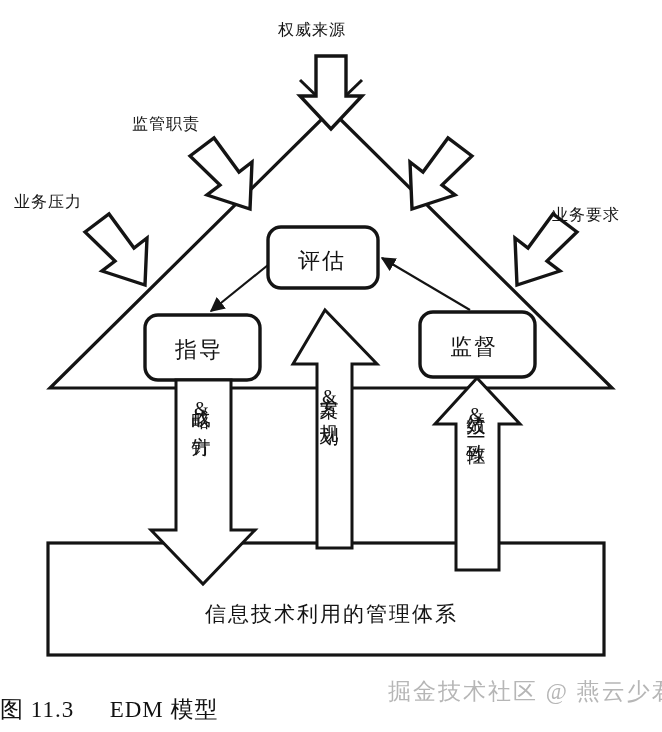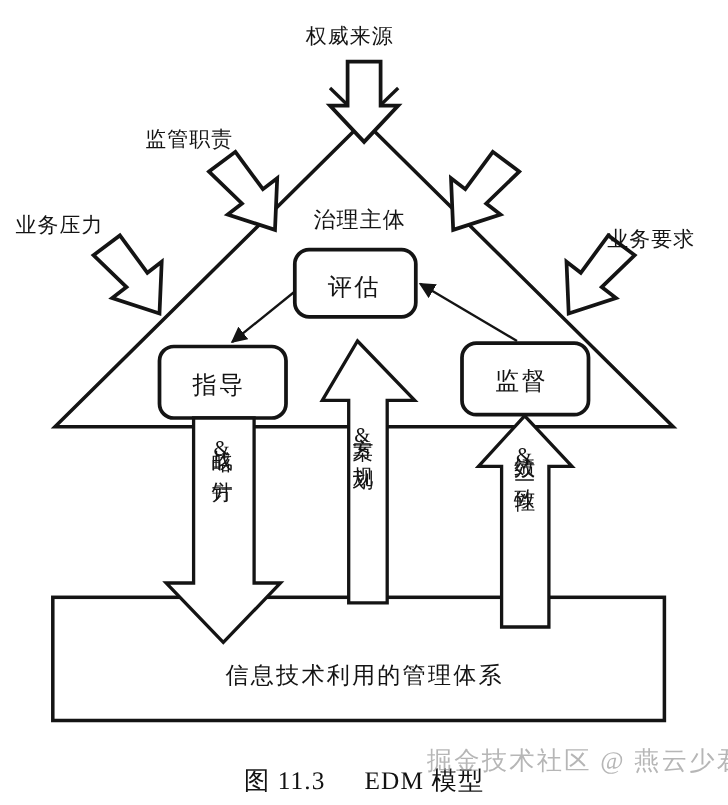--- a/index.html
+++ b/index.html
@@ -30,21 +30,21 @@
     height: 732px;
   }
   
   .lbl {
     position: absolute;
     white-space: nowrap;
     font-family: "Liberation Serif", "DejaVu Serif", serif;
     color: #141414;
     letter-spacing: 1px;
   }
-  .lbl-outer { font-size: 19px; }
+  .lbl-outer { font-size: 16px; }
   .lbl-inner { font-size: 20px; }
   .box-label {
     position: absolute;
     font-size: 22px;
     letter-spacing: 2px;
     white-space: nowrap;
     color: #141414;
     font-family: Liberation Serif, serif;
   }
   .vlabel {
@@ -64,21 +64,20 @@
     letter-spacing: 2px;
     white-space: nowrap;
     color: #141414;
     font-family: "Liberation Serif", "DejaVu Serif", serif;
   }
   #caption {
     position: absolute;
     left: 0;
     top: 694px;
     width: 662px;
-    text-align: center;
     font-size: 23px;
     letter-spacing: 1px;
     color: #121212;
     font-family: "Liberation Serif", "DejaVu Serif", serif;
   }
   #caption .cap-gap { display: inline-block; width: 22px; }
   #watermark {
     position: absolute;
     left: 388px;
     top: 676px;
@@ -157,21 +156,20 @@
 
   <div class="lbl lbl-outer" style="left:278px; top:20px;">权威来源</div>
 
   <div class="lbl lbl-outer" style="left:132px; top:114px;">监管职责</div>
 
 
   <div class="lbl lbl-outer" style="left:14px; top:192px;font-family:Liberation Mono, monospace;">业务压力</div>
 
   <div class="lbl lbl-outer" style="left:552px; top:205px;">业务要求</div>
 
-  <div class="lbl lbl-inner" style="left:285px; top:186px;">治理主体</div>
 
   <div class="box-label" style="left:298px; top:246px;">评估</div>
 
   <div class="box-label" style="left:175px; top:335px;">指导</div>
 
   <div class="box-label" style="left:450px; top:332px;text-align:right;">监督</div>
 
   <div class="vlabel" style="left:192px; top:394px;">战略&amp;方针</div>
 
   <div class="vlabel" style="left:320px; top:382px;">方案&amp;规划</div>

